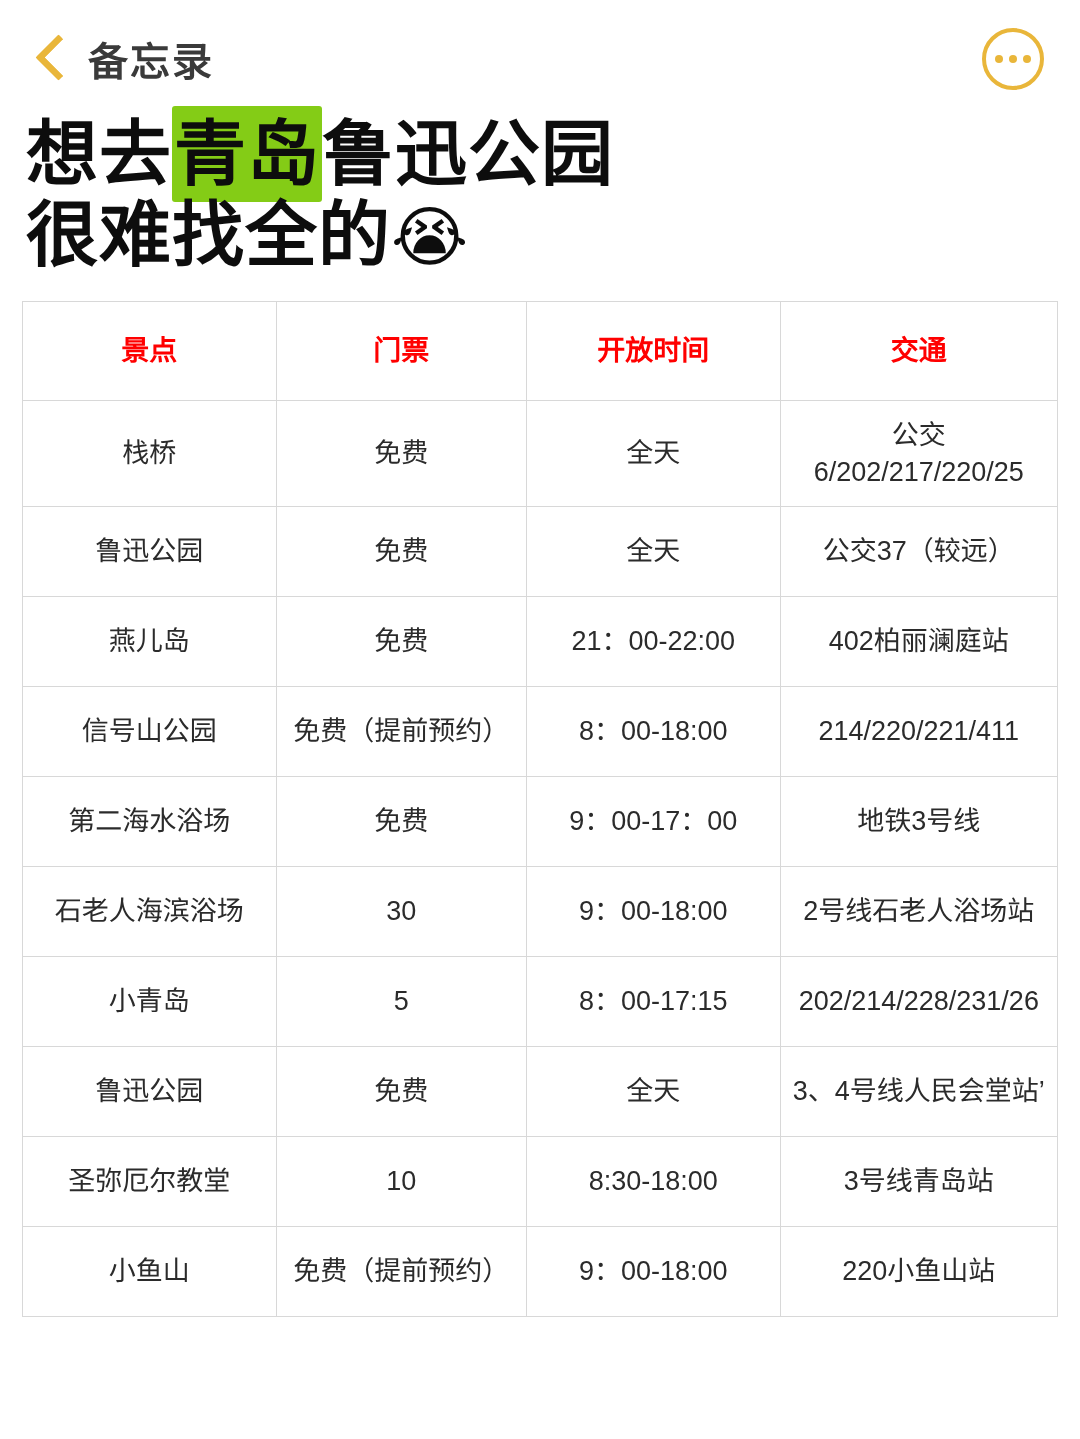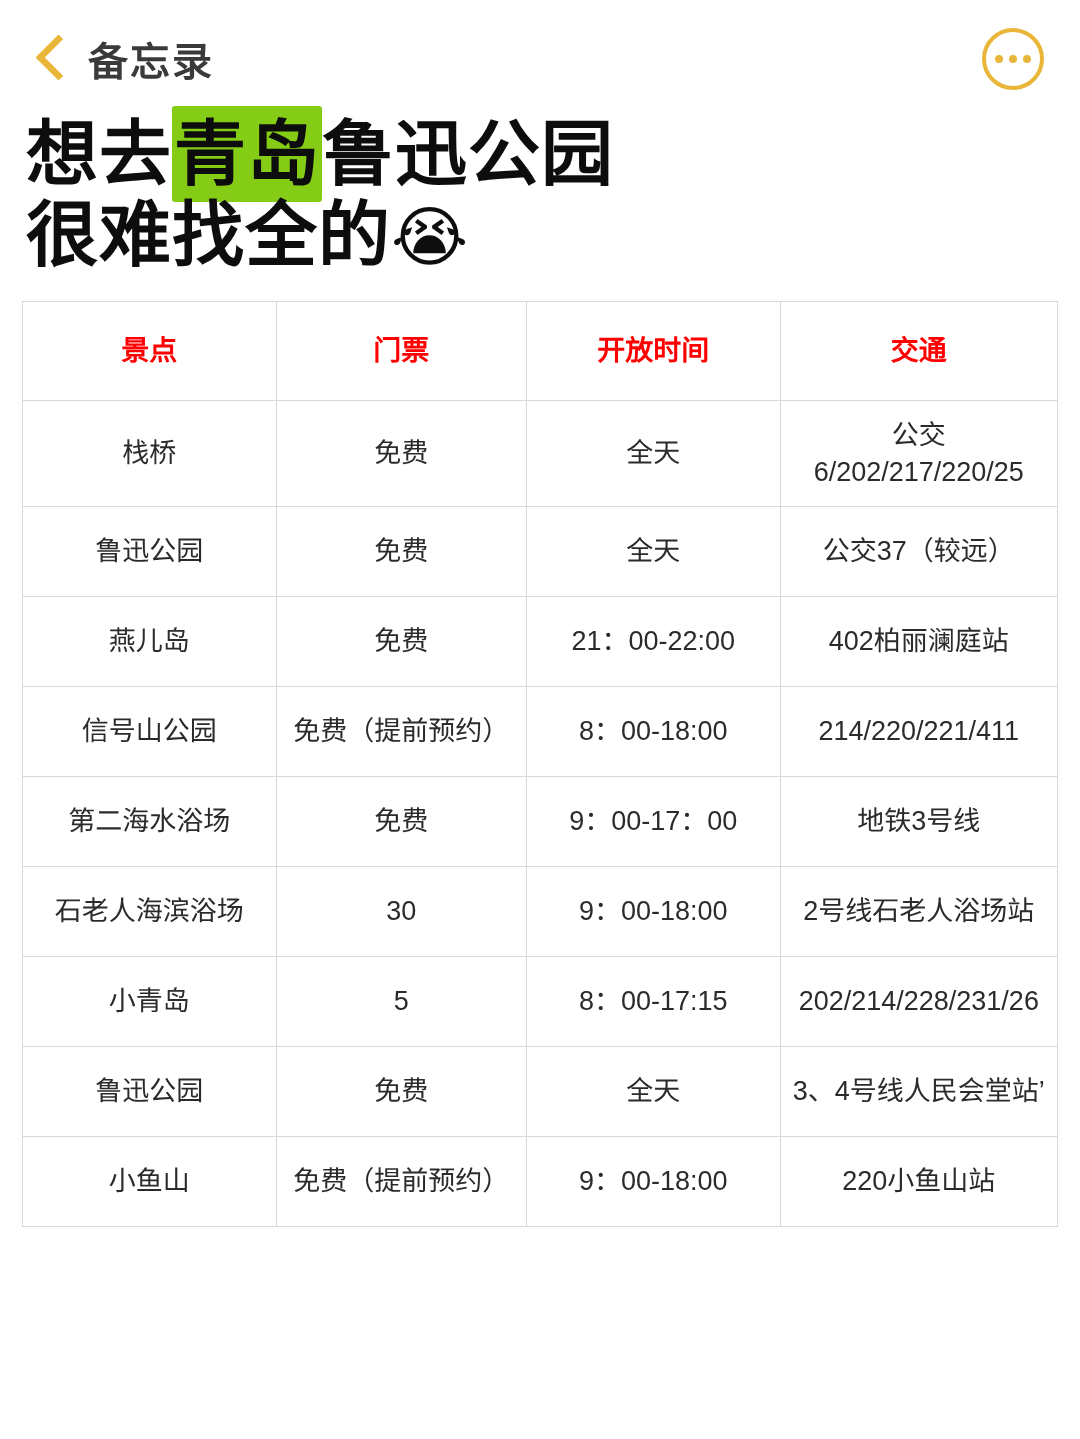--- a/index.html
+++ b/index.html
@@ -212,20 +212,26 @@
           <td>8：00-17:15</td>
           <td>202/214/228/231/26</td>
         </tr>
         <tr>
           <td>鲁迅公园</td>
           <td>免费</td>
           <td>全天</td>
           <td>3、4号线人民会堂站’</td>
         </tr>
         <tr>
+          <td>圣弥厄尔教堂</td>
+          <td>10</td>
+          <td>8:30-18:00</td>
+          <td>3号线青岛站</td>
+        </tr>
+        <tr>
           <td>小鱼山</td>
           <td>免费（提前预约）</td>
           <td>9：00-18:00</td>
           <td>220小鱼山站</td>
         </tr>
       </tbody>
   </table>
 </div>
 
 </body></html>

